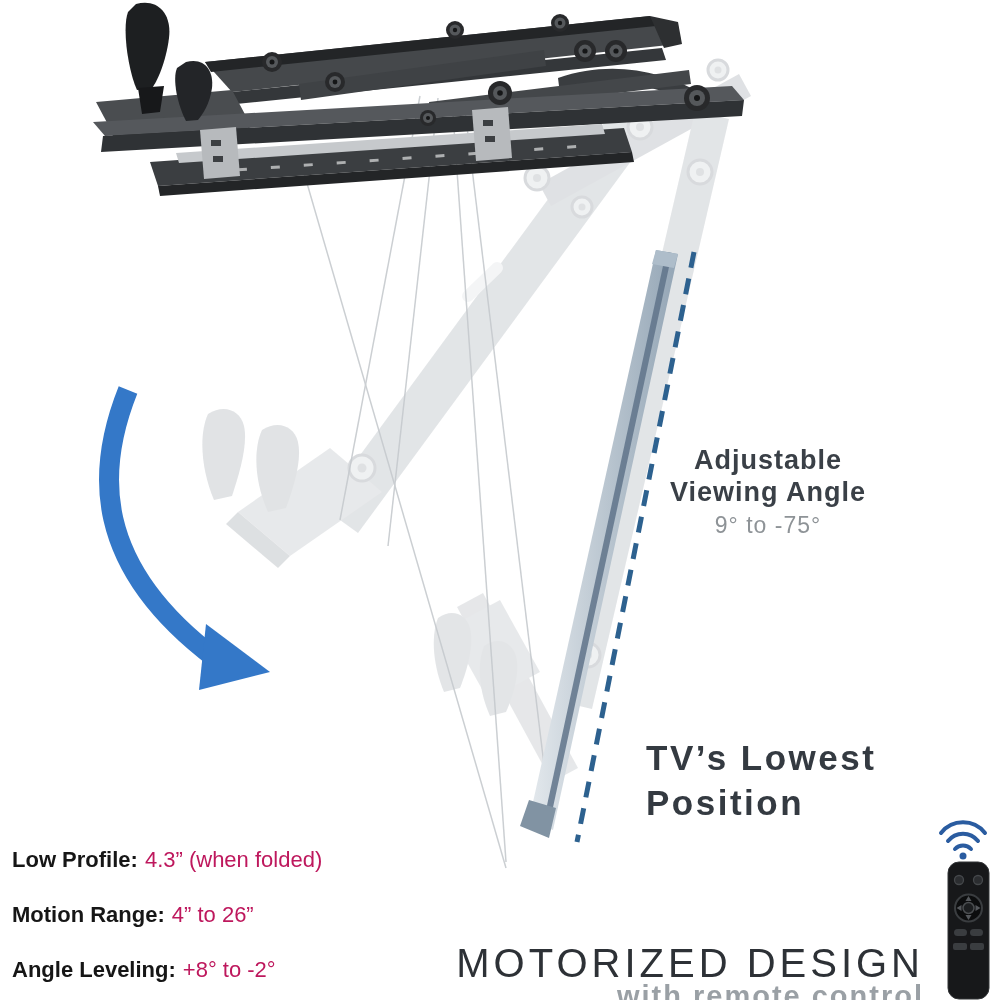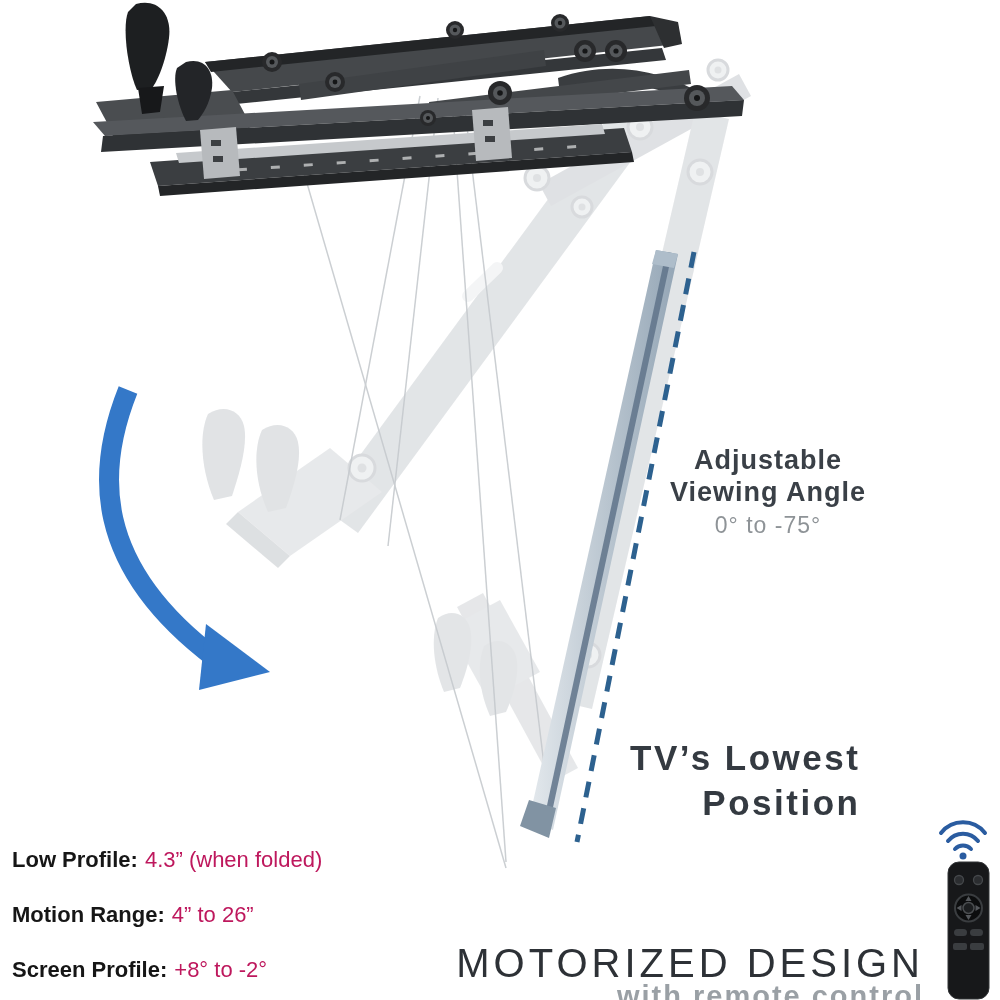--- a/index.html
+++ b/index.html
@@ -5,21 +5,21 @@
   html,body{margin:0;padding:0;background:#fff;}
   .stage{
     position:relative;width:1000px;height:1000px;background:#ffffff;overflow:hidden;
     font-family:"Liberation Sans", sans-serif;
   }
   .stage svg{position:absolute;left:0;top:0;}
   .txt{position:absolute;color:#363b42;}
   .viewing-angle{left:626px;top:444px;width:284px;text-align:center;}
   .viewing-angle .va-line{font-size:27px;line-height:32px;font-weight:700;color:#3a4047;letter-spacing:1px;}
   .viewing-angle .va-value{font-size:23px;line-height:28px;font-weight:400;color:#8e9397;margin-top:3px;letter-spacing:1px;}
-  .lowest-position{left:630px;top:735px;text-align:right;}
+  .lowest-position{left:646px;top:735px;text-align:left;}
   .lowest-position .lp-line{font-size:35px;line-height:45px;font-weight:700;color:#343a41;letter-spacing:2.5px;}
   .specs{left:12px;top:847px;}
   .spec-row{margin-bottom:30px;font-size:22px;line-height:25px;white-space:nowrap;}
   .spec-label{font-weight:700;color:#161616;}
   .spec-value{font-weight:400;color:#be185d;margin-left:7px;}
   .footer{right:76px;top:927px;text-align:right;}
   .footer-title{font-size:40px;line-height:42px;font-weight:500;color:#2d3136;letter-spacing:4px;white-space:nowrap;margin-top:15px;}
   .footer-subtitle{font-size:29px;line-height:25px;font-weight:700;color:#9aa0a5;letter-spacing:2px;margin-top:0;}
 </style>
 </head>
@@ -211,37 +211,37 @@
         <rect x="970" y="929" width="13" height="7" rx="3.5"></rect>
         <rect x="953" y="943" width="14" height="7" rx="2"></rect>
         <rect x="970" y="943" width="14" height="7" rx="2"></rect>
       </g>
     </g>
   </svg>
 
   <div class="txt viewing-angle">
     <div class="va-line">Adjustable</div>
     <div class="va-line">Viewing Angle</div>
-    <div class="va-value">0° to -75°</div>
+    <div class="va-value">9° to -75°</div>
   </div>
 
   <div class="txt lowest-position">
     <div class="lp-line">TV’s Lowest</div>
     <div class="lp-line">Position</div>
   </div>
 
   <div class="txt specs">
     <div class="spec-row">
       <span class="spec-label">Low Profile:</span><span class="spec-value">4.3” (when folded)</span>
     </div>
     <div class="spec-row">
       <span class="spec-label">Motion Range:</span><span class="spec-value">4” to 26”</span>
     </div>
     <div class="spec-row">
-      <span class="spec-label">Screen Profile:</span><span class="spec-value">+8° to -2°</span>
+      <span class="spec-label">Angle Leveling:</span><span class="spec-value">+8° to -2°</span>
     </div>
   </div>
 
   <div class="txt footer">
     <div class="footer-title">MOTORIZED DESIGN</div>
     <div class="footer-subtitle">with remote control</div>
   </div>
 
 </div>
 

